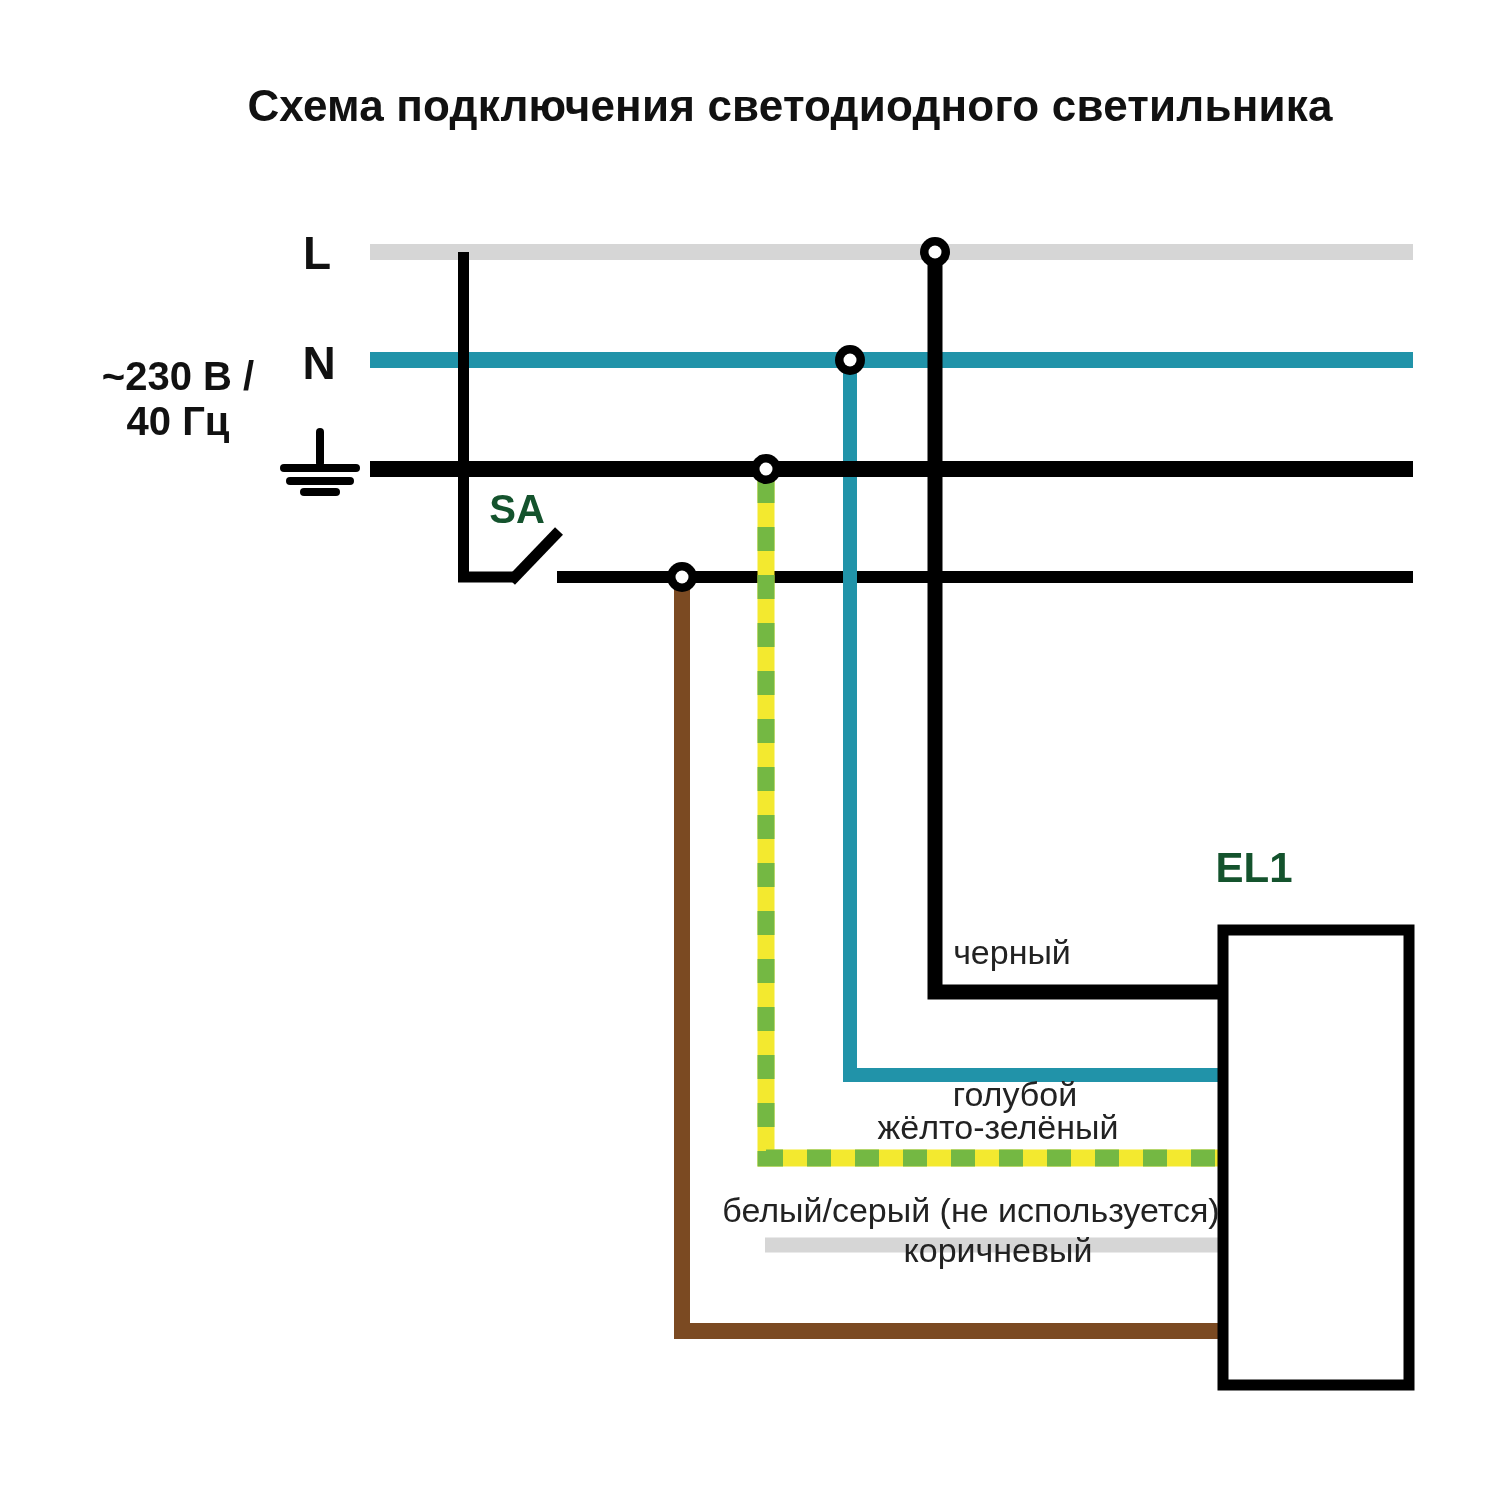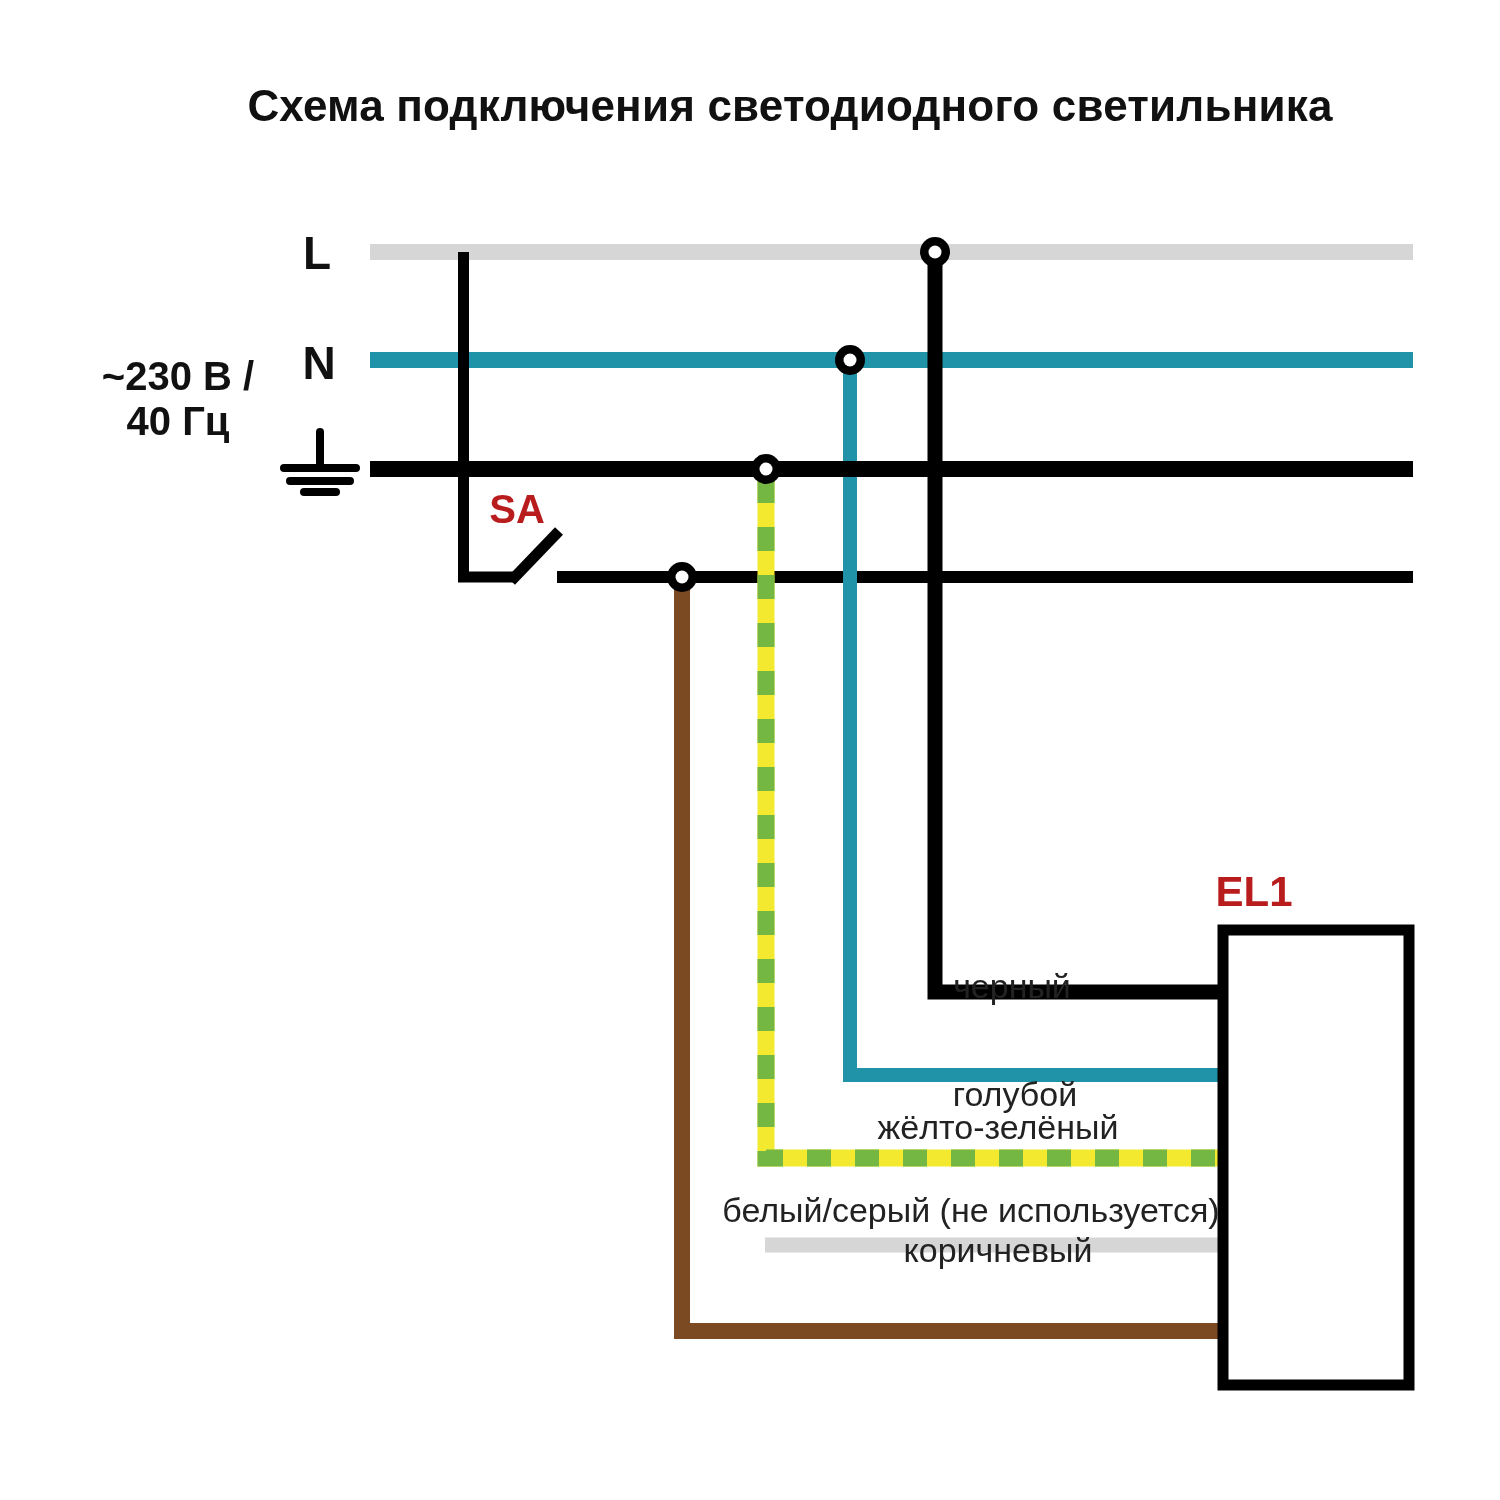--- a/index.html
+++ b/index.html
@@ -7,21 +7,21 @@
     width:1500px;height:1500px;position:relative;overflow:hidden;
     font-family:"Liberation Sans","DejaVu Sans",sans-serif;
     color:#1a1a1a;
   }
   .stage{position:absolute;inset:0;width:1500px;height:1500px;}
   svg.schem{position:absolute;left:0;top:0;}
   .lbl{position:absolute;white-space:nowrap;transform:translate(-50%,-50%);line-height:1.12;}
   .title{font-size:44px;font-weight:bold;letter-spacing:0.2px;color:#111;}
   .rating{font-size:40px;font-weight:bold;text-align:center;color:#111;margin-top:44px;}
   .busname{font-size:46px;font-weight:bold;color:#111;}
-  .comp{font-size:42px;font-weight:bold;color:#b91c1c;}
+  .comp{font-size:42px;font-weight:bold;color:#14532d;}
   .wirelbl{font-size:34px;font-weight:400;color:#222;}
 </style>
 </head>
 <body>
 
 <div class="stage">
 
   <svg class="schem" width="1500" height="1500" viewBox="0 0 1500 1500">
 
     <line x1="557" y1="577" x2="1413" y2="577" stroke-width="12" stroke="#000000"></line>
@@ -70,20 +70,20 @@
   <div class="lbl rating" style="left:178px;top:355px;">
     <div>~230 В /</div>
     <div>40 Гц</div>
   </div>
 
   <div class="lbl busname" style="left:317px;top:254px;">L</div>
   <div class="lbl busname" style="left:319px;top:364px;">N</div>
 
   <div class="lbl comp" style="left:517px;top:509px;font-size:40px;">SA</div>
 
-  <div class="lbl comp" style="left:1254px;top:868px;margin-top:24px;">EL1</div>
+  <div class="lbl comp" style="left:1254px;top:868px;">EL1</div>
 
-  <div class="lbl wirelbl" style="left:1012px;top:986px;">черный</div>
+  <div class="lbl wirelbl" style="left:1012px;top:952px;">черный</div>
   <div class="lbl wirelbl" style="left:1015px;top:1094px;">голубой</div>
   <div class="lbl wirelbl" style="left:971px;top:1210px;">белый/серый (не используется)</div>
   <div class="lbl wirelbl" style="left:998px;top:1127px;">жёлто-зелёный</div>
   <div class="lbl wirelbl" style="left:998px;top:1250px;">коричневый</div>
 </div>
 
 </body></html>

